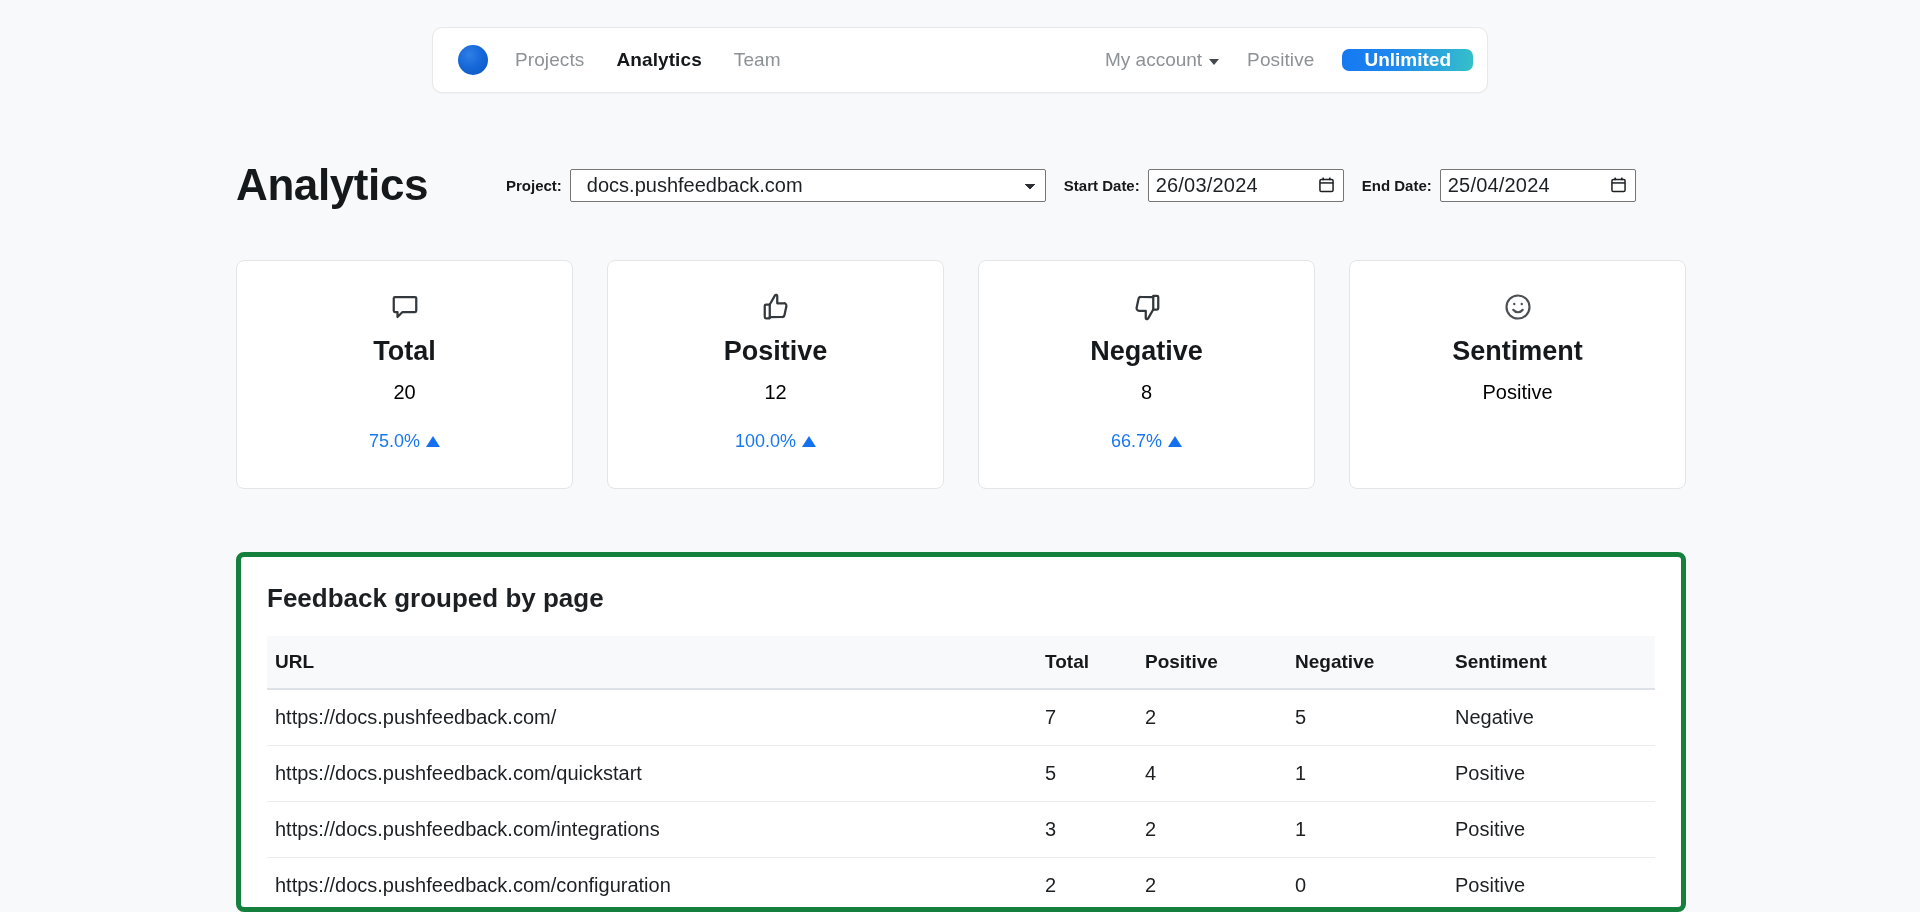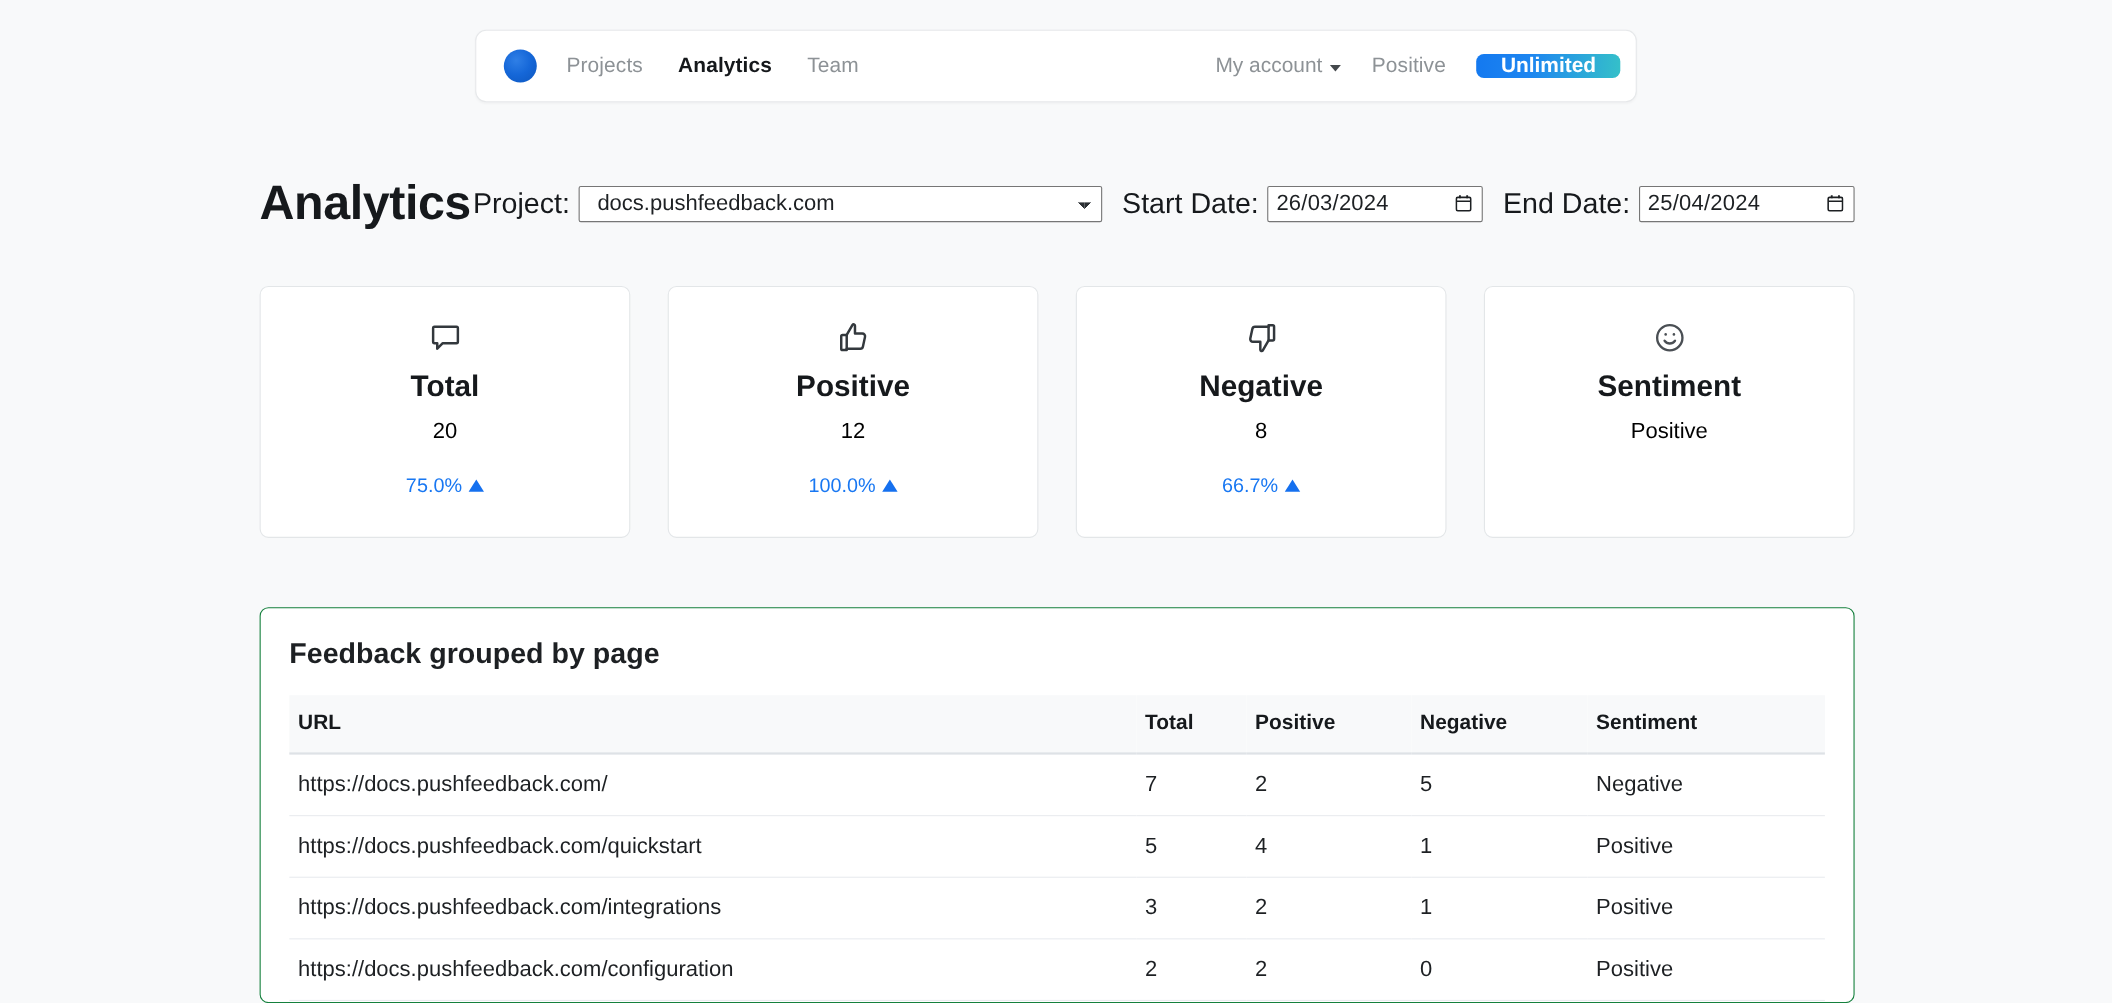--- a/index.html
+++ b/index.html
@@ -79,21 +79,21 @@
     width: 1450px;
     display: flex; align-items: center;
   }
   .page-title {
     font-size: 44px; font-weight: 700; color: #16191c;
     letter-spacing: -0.4px;
     margin: 0; line-height: 1;
     width: 270px;
   }
   .ctrl-label {
-    font-size: 26px; font-weight: 400; color: #16191c;
+    font-size: 15px; font-weight: 700; color: #16191c;
     white-space: nowrap;
     margin-right: 8px;
   }
   .ctrl-group { display: flex; align-items: center; }
   .ctrl-group + .ctrl-group { margin-left: 18px; }
 
   select.project-select {
     width: 476px; height: 33px;
     font-size: 20px;
     font-family: "Liberation Sans", sans-serif;
@@ -162,21 +162,21 @@
     border-right: 7px solid transparent;
     border-bottom: 11px solid #1570ef;
   }
 
   
   .panel {
     position: absolute;
     left: 236px; top: 552px;
     width: 1450px; height: 360px;
     background: #fff;
-    border: 1px solid #15803d;
+    border: 5px solid #15803d;
     border-radius: 8px;
     overflow: hidden;
   }
   .panel-title {
     font-size: 26px; color: #1d2023;
     padding: 26px 26px 0 26px;
     line-height: 1.2;
     margin: 0;
   }
   table.fb {

